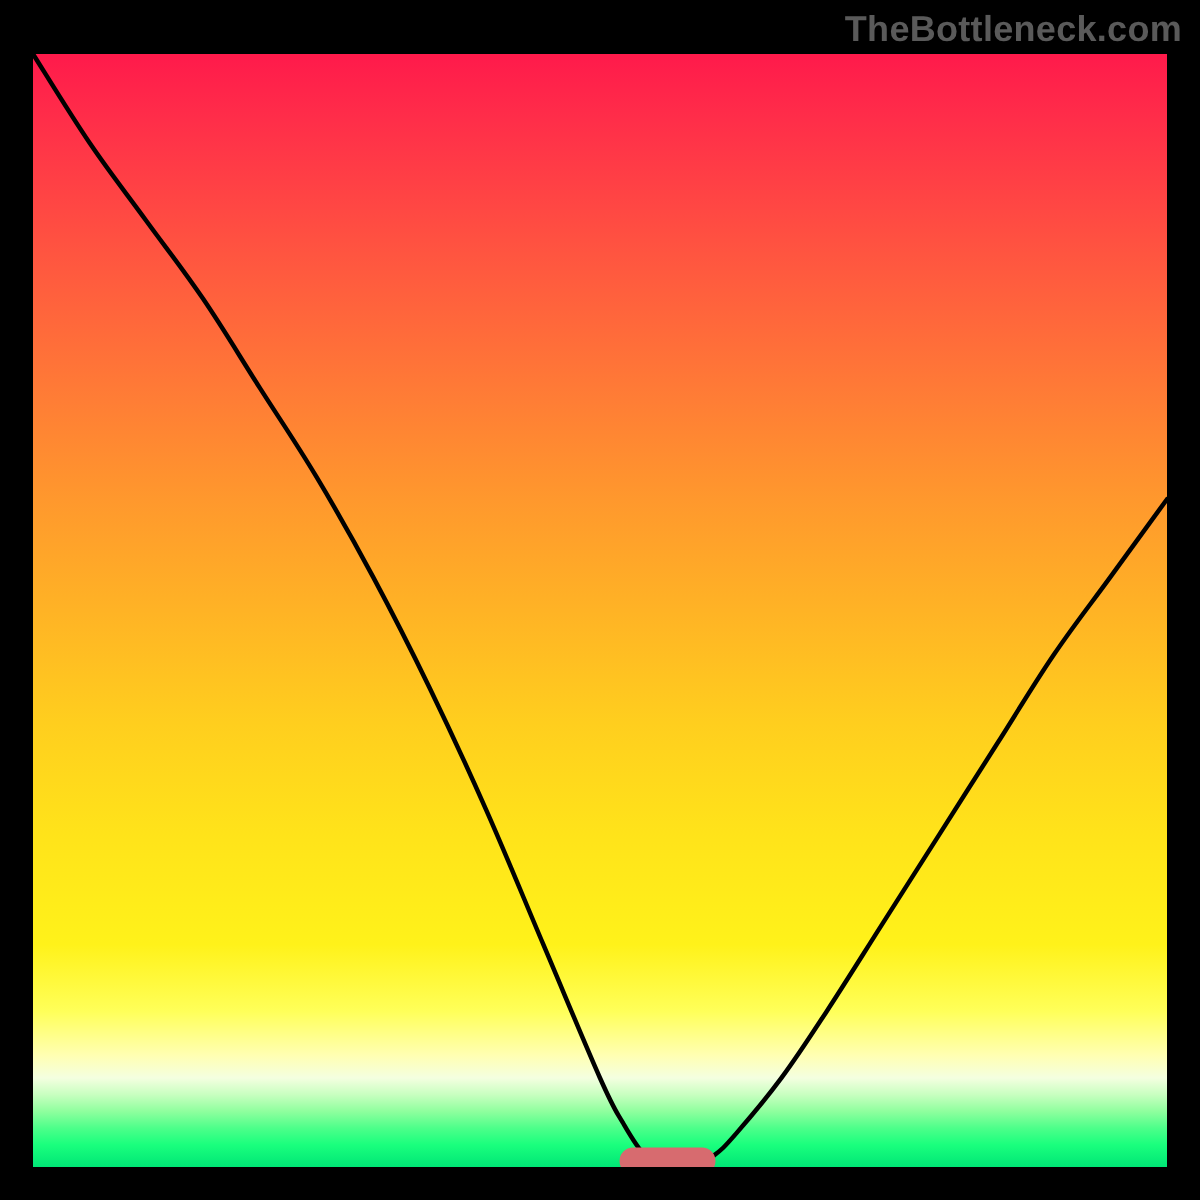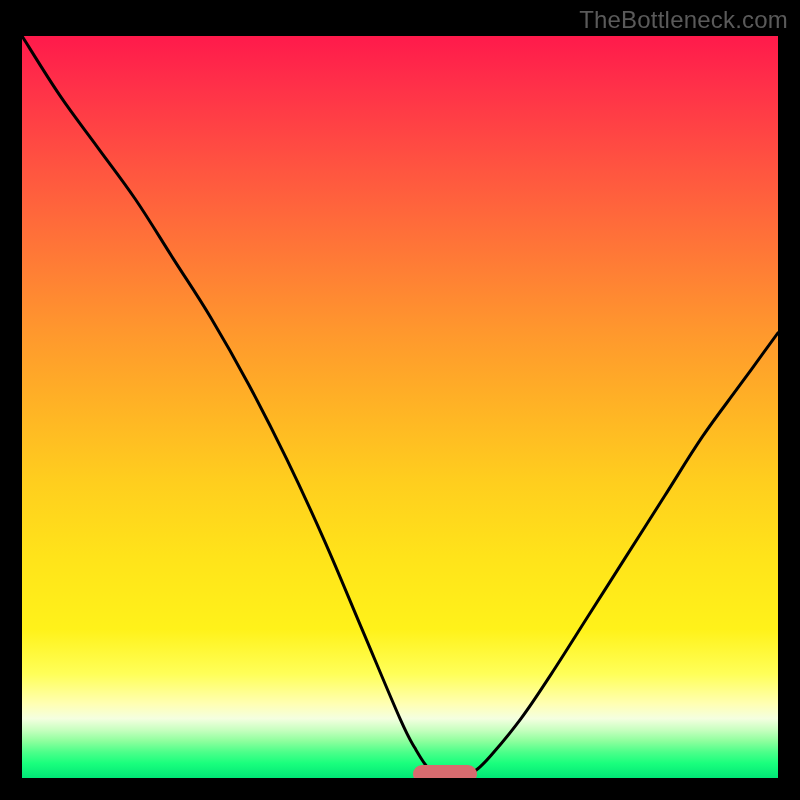--- a/index.html
+++ b/index.html
@@ -16,21 +16,21 @@
     width: 800px;
     height: 800px;
     background: #000;
   }
   .watermark {
     position: absolute;
     top: 6px;
     right: 12px;
     color: #5a5a5a;
     font-size: 24px;
-    font-weight: 400;
+    font-weight: 700;
     letter-spacing: 0.2px;
     user-select: none;
     z-index: 10;
   }
   .plot-area {
     position: absolute;
     left: 22px;
     top: 36px;
     width: 756px;
     height: 742px;

